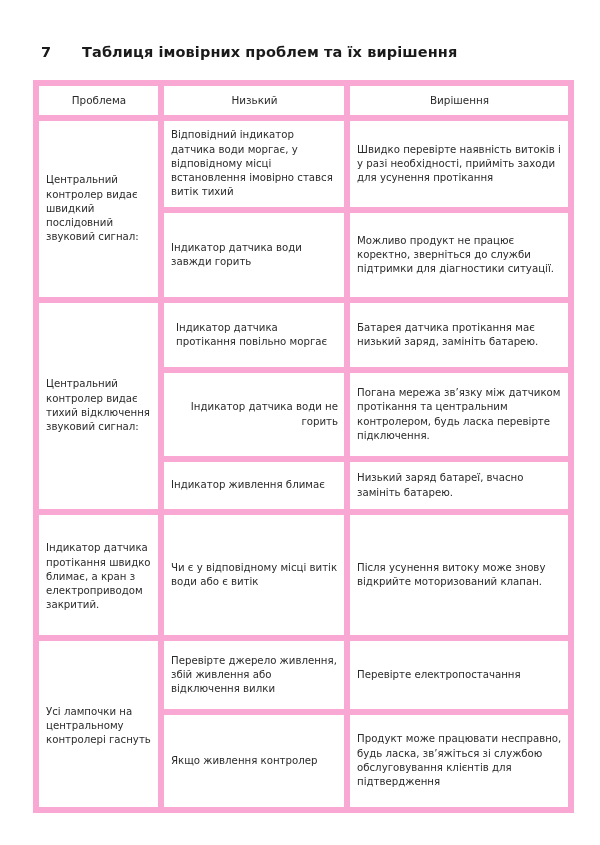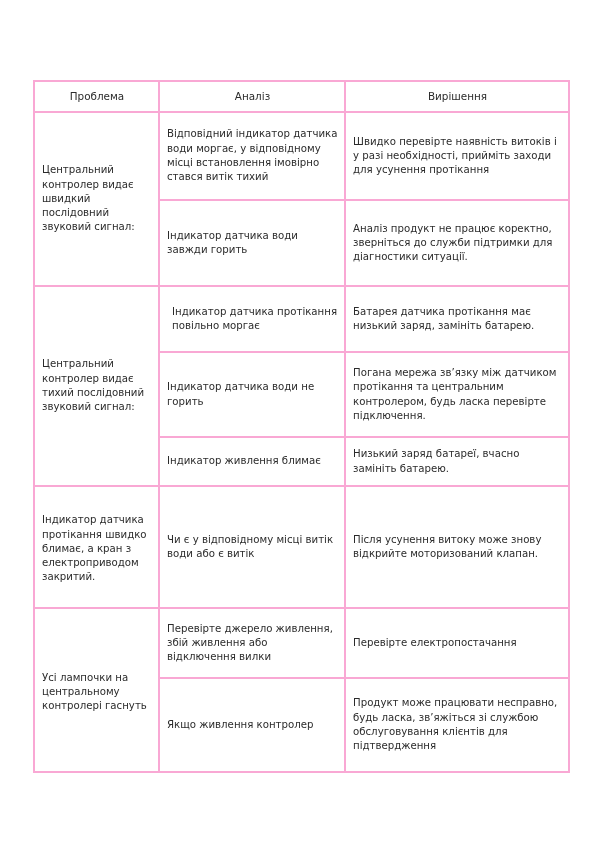--- a/index.html
+++ b/index.html
@@ -51,21 +51,21 @@
   }
   table.prob {
     border-collapse: collapse;
     width: 535px;
     table-layout: fixed;
     font-size: 10.2px;
     line-height: 1.40;
     color: #2b2b2b;
   }
   table.prob td, table.prob th {
-    border: 2px solid #f9a8d4;
+    border: 6px solid #f9a8d4;
     vertical-align: middle;
     padding: 3px 6px 3px 7px;
     font-weight: normal;
     text-align: left;
   }
   table.prob thead th {
     text-align: center;
     height: 25px;
     padding-top: 2px;
     padding-bottom: 2px;
@@ -88,54 +88,57 @@
     text-justify: inter-word;
   }
   td.mid { vertical-align: middle; }
   td.top { vertical-align: top; padding-top: 5px; }
 </style>
 </head>
 <body>
 
 <div class="page">
 
+  <div class="heading">
+    <span class="num">7</span><span class="txt">Таблиця імовірних проблем та їх вирішення</span>
+  </div>
 
   <div class="tbl-wrap">
     <table class="prob">
       <colgroup>
         <col class="c1">
           <col class="c2">
           <col class="c3">
       </colgroup>
       <thead>
         <tr>
           <th>Проблема</th>
-          <th>Аналіз</th>
+          <th>Низький</th>
           <th>Вирішення</th>
         </tr>
       </thead>
       <tbody>
 
         <tr>
           <td class="prob-cell" rowspan="2" style="height:80px;">Центральний контролер видає швидкий послідовний звуковий сигнал:</td>
           <td class="top just" style="height:80px;">Відповідний індикатор датчика води моргає, у відповідному місці встановлення імовірно стався витік тихий</td>
           <td class="top just">Швидко перевірте наявність витоків і у разі необхідності, прийміть заходи для усунення протікання</td>
         </tr>
         <tr>
           <td class="mid just" style="height:78px;">Індикатор датчика води завжди горить</td>
-          <td class="top just">Аналіз продукт не працює коректно, зверніться до служби підтримки для діагностики ситуації.</td>
+          <td class="top just">Можливо продукт не працює коректно, зверніться до служби підтримки для діагностики ситуації.</td>
         </tr>
 
         <tr>
-          <td class="prob-cell" rowspan="3" style="height:58px;">Центральний контролер видає тихий послідовний звуковий сигнал:</td>
+          <td class="prob-cell" rowspan="3" style="height:58px;">Центральний контролер видає тихий відключення звуковий сигнал:</td>
           <td class="top just" style="height:58px;padding-left:12px;">Індикатор датчика протікання повільно моргає</td>
           <td class="top just">Батарея датчика протікання має низький заряд, замініть батарею.</td>
         </tr>
         <tr>
-          <td class="mid just" style="height:77px;">Індикатор датчика води не горить</td>
+          <td class="mid just" style="height:77px;text-align:right;">Індикатор датчика води не горить</td>
           <td class="top just">Погана мережа зв’язку між датчиком протікання та центральним контролером, будь ласка перевірте підключення.</td>
         </tr>
         <tr>
           <td class="top just" style="height:41px;">Індикатор живлення блимає</td>
           <td class="top just">Низький заряд батареї, вчасно замініть батарею.</td>
         </tr>
 
         <tr>
           <td class="prob-cell top" style="height:110px;padding-top:7px;">Індикатор датчика протікання швидко блимає, а кран з електроприводом закритий.</td>
           <td class="top just">Чи є у відповідному місці витік води або є витік</td>

